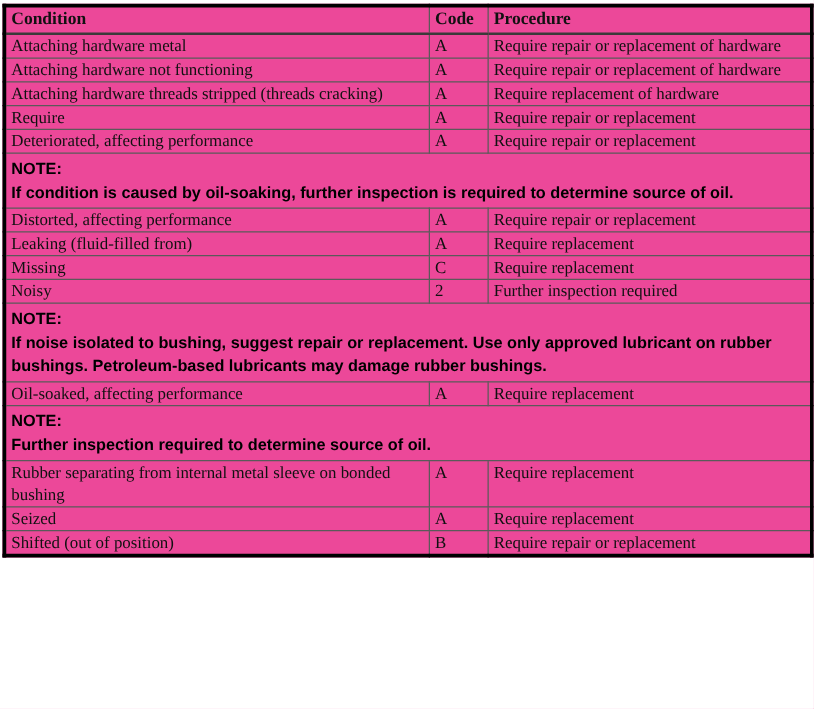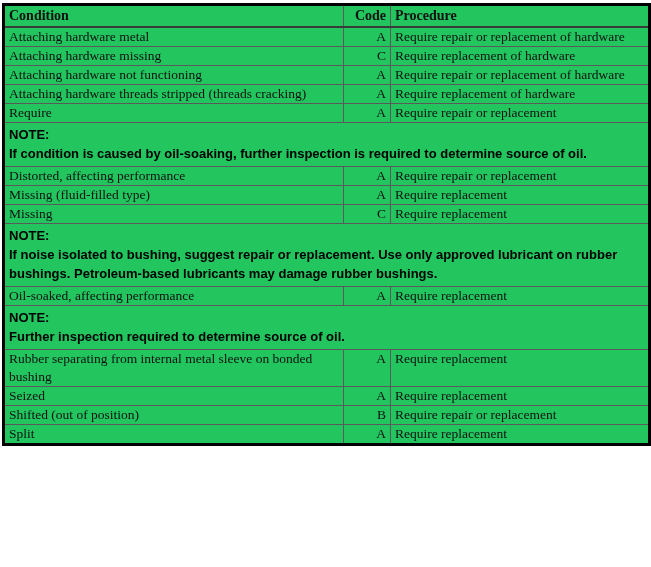--- a/index.html
+++ b/index.html
@@ -15,42 +15,42 @@
     overflow: hidden;
   }
   .page {
     padding: 3px 2px 0 2px;
   }
   table.svc-table {
     border-collapse: collapse;
     table-layout: fixed;
     width: 646px;
     border: 3px solid #000000;
-    background: #22c55e;
+    background: #ec4899;
   }
   th, td {
     border: 1px solid #5a5a5a;
     padding: 0 4px;
     font-size: 13.5px;
     line-height: 18px;
     vertical-align: top;
     overflow: hidden;
   }
   thead th {
     text-align: left;
     font-weight: bold;
     font-size: 14px;
     line-height: 20px;
     border-bottom: 2px solid #3a3a3a;
   }
   col.c-condition { width: 340px; }
   col.c-code      { width: 47px; }
   col.c-procedure { width: 259px; }
   th.h-code, td.cell-code {
-    text-align: right;
+    text-align: left;
   }
   tr.note-row td {
     font-family: "Liberation Sans", sans-serif;
     font-weight: bold;
     font-size: 13px;
     line-height: 19px;
     padding: 2px 4px 3px 4px;
     color: #000000;
   }
   .note-label { display: block; }
@@ -73,59 +73,64 @@
         <th class="h-procedure">Procedure</th>
       </tr>
     </thead>
     <tbody id="table-body">
         <tr>
           <td class="cell-condition">Attaching hardware metal</td>
           <td class="cell-code">A</td>
           <td class="cell-procedure">Require repair or replacement of hardware</td>
         </tr>
         <tr>
-          <td class="cell-condition">Attaching hardware missing</td>
-          <td class="cell-code">C</td>
-          <td class="cell-procedure">Require replacement of hardware</td>
-        </tr>
-        <tr>
           <td class="cell-condition">Attaching hardware not functioning</td>
           <td class="cell-code">A</td>
           <td class="cell-procedure">Require repair or replacement of hardware</td>
         </tr>
         <tr>
           <td class="cell-condition">Attaching hardware threads stripped (threads cracking)</td>
           <td class="cell-code">A</td>
           <td class="cell-procedure">Require replacement of hardware</td>
         </tr>
         <tr>
           <td class="cell-condition">Require</td>
+          <td class="cell-code">A</td>
+          <td class="cell-procedure">Require repair or replacement</td>
+        </tr>
+        <tr>
+          <td class="cell-condition">Deteriorated, affecting performance</td>
           <td class="cell-code">A</td>
           <td class="cell-procedure">Require repair or replacement</td>
         </tr>
         <tr class="note-row">
           <td colspan="3">
             <span class="note-label">NOTE:</span>
             <span class="note-text">If condition is caused by oil-soaking, further inspection is required to determine source of oil.</span>
           </td>
         </tr>
         <tr>
           <td class="cell-condition">Distorted, affecting performance</td>
           <td class="cell-code">A</td>
           <td class="cell-procedure">Require repair or replacement</td>
         </tr>
         <tr>
-          <td class="cell-condition">Missing (fluid-filled type)</td>
+          <td class="cell-condition">Leaking (fluid-filled from)</td>
           <td class="cell-code">A</td>
           <td class="cell-procedure">Require replacement</td>
         </tr>
         <tr>
           <td class="cell-condition">Missing</td>
           <td class="cell-code">C</td>
           <td class="cell-procedure">Require replacement</td>
+        </tr>
+        <tr>
+          <td class="cell-condition">Noisy</td>
+          <td class="cell-code">2</td>
+          <td class="cell-procedure">Further inspection required</td>
         </tr>
         <tr class="note-row">
           <td colspan="3">
             <span class="note-label">NOTE:</span>
             <span class="note-text">If noise isolated to bushing, suggest repair or replacement. Use only approved lubricant on rubber bushings. Petroleum-based lubricants may damage rubber bushings.</span>
           </td>
         </tr>
         <tr>
           <td class="cell-condition">Oil-soaked, affecting performance</td>
           <td class="cell-code">A</td>
@@ -145,20 +150,15 @@
         <tr>
           <td class="cell-condition">Seized</td>
           <td class="cell-code">A</td>
           <td class="cell-procedure">Require replacement</td>
         </tr>
         <tr>
           <td class="cell-condition">Shifted (out of position)</td>
           <td class="cell-code">B</td>
           <td class="cell-procedure">Require repair or replacement</td>
         </tr>
-        <tr>
-          <td class="cell-condition">Split</td>
-          <td class="cell-code">A</td>
-          <td class="cell-procedure">Require replacement</td>
-        </tr>
       </tbody>
   </table>
 </div>
 
 </body></html>

